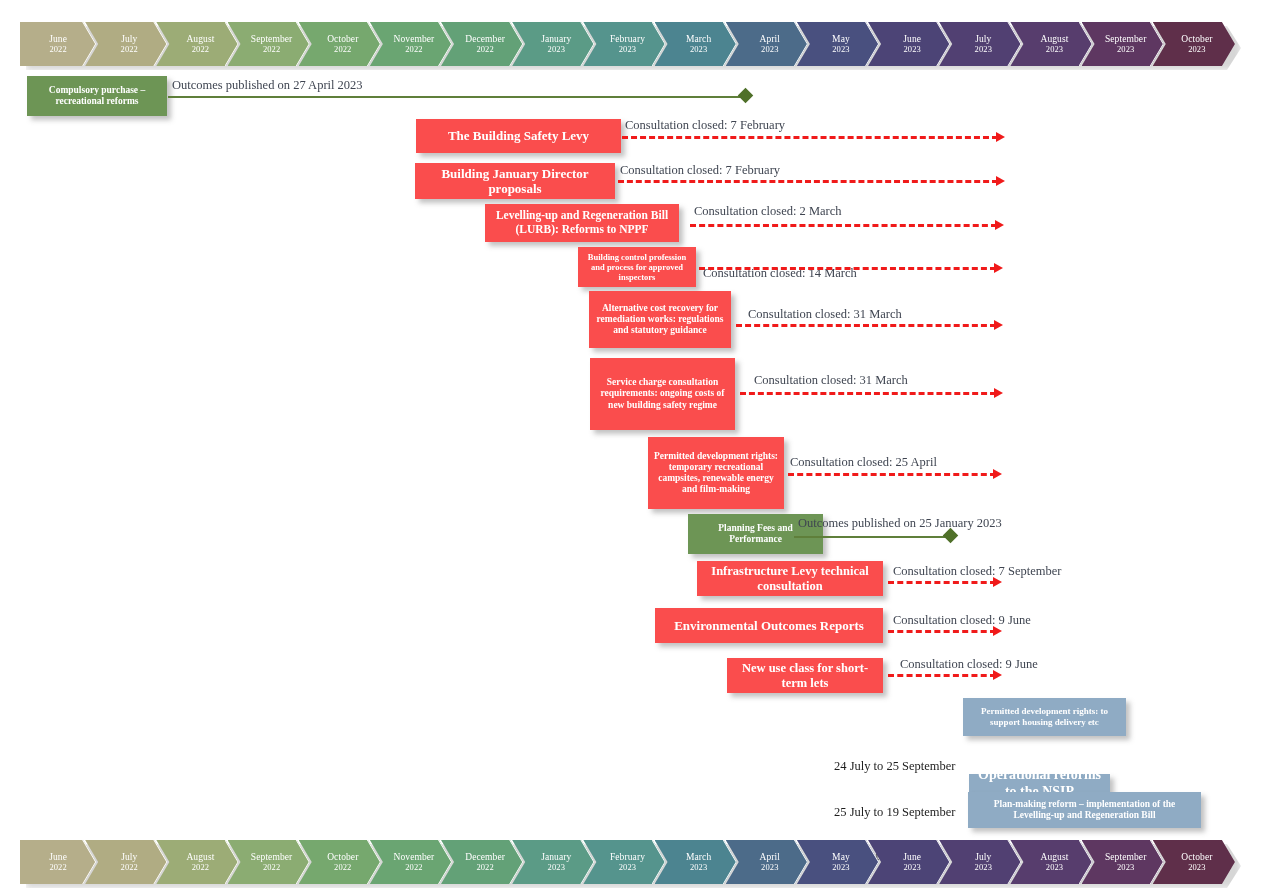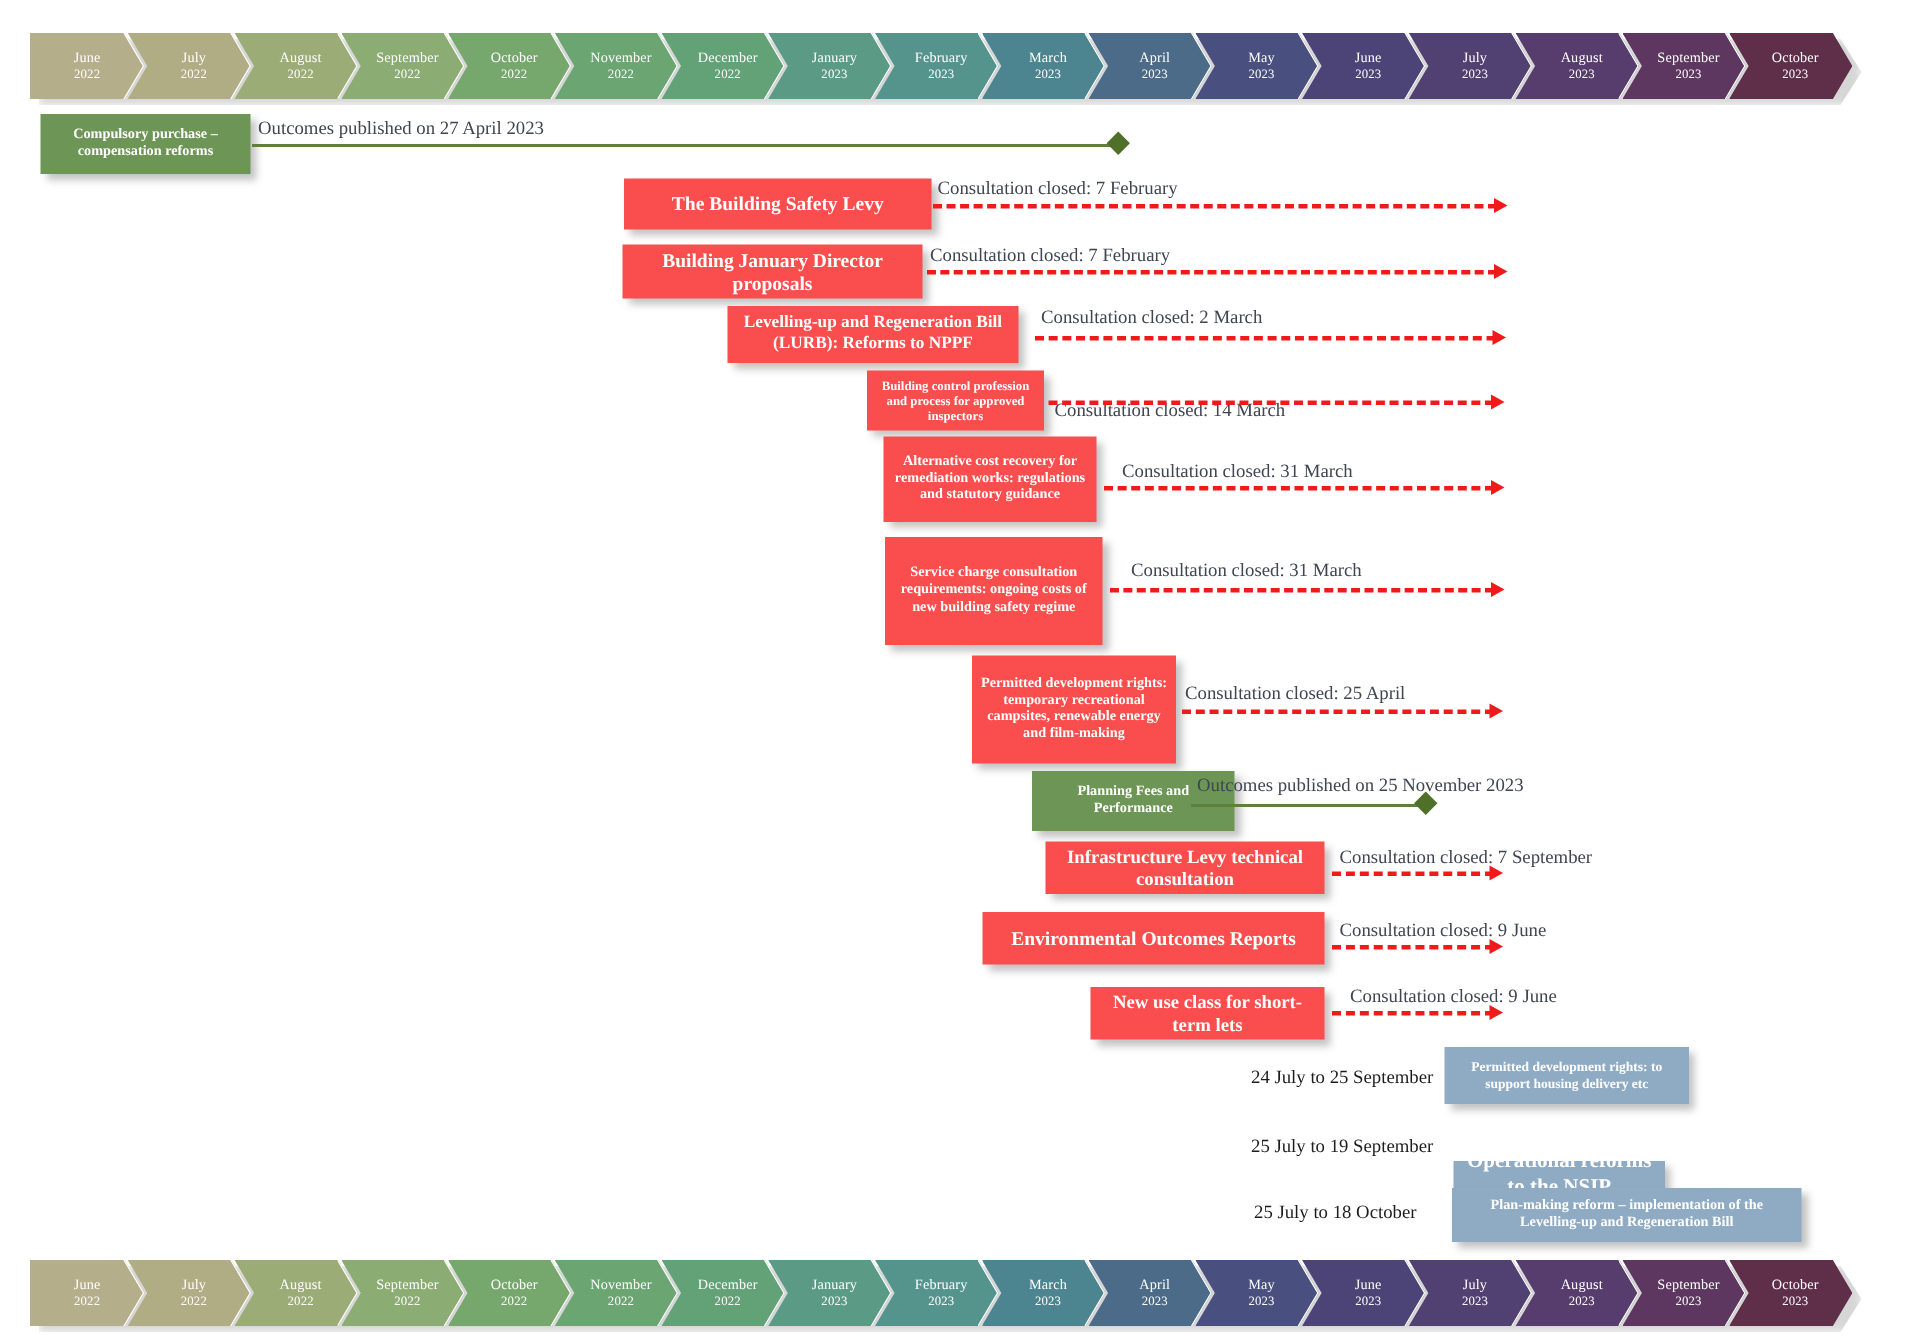--- a/index.html
+++ b/index.html
@@ -99,21 +99,21 @@
     position:absolute;width:11px;height:11px;
     background:#4f7029;
     transform:rotate(45deg);
   }
   .annot{
     position:absolute;
     color:#3f4551;
     font-size:12.5px;
     white-space:nowrap;
   }
-  .annot.dark{color:#1d1d1d;font-size:12.5px;}
+  .annot.dark{color:#1d1d1d;font-size:12.5px;margin-top:48px;}
 
   
   .logo{
     position:absolute;
     background:#c8d419;
     display:flex;flex-direction:column;
     justify-content:flex-end;
     box-sizing:border-box;
   }
   .logo span{
@@ -214,21 +214,21 @@
         <span class="y">2023</span>
         <div class="chev-sep"></div>
       </div>
       <div class="chev" style="background: rgb(95, 47, 74);">
         <span class="m">October</span>
         <span class="y">2023</span>
       </div>
     </div>
 
   <div class="task">
-    <div class="box green" style="left:27px;top:76px;width:140px;height:40px;font-size:9.5px;">Compulsory purchase – compensation reforms</div>
+    <div class="box green" style="left:27px;top:76px;width:140px;height:40px;font-size:9.5px;">Compulsory purchase – recreational reforms</div>
     <div class="annot" style="left:172px;top:78px;">Outcomes published on 27 April 2023</div>
     <div class="solidline" style="left:168px;top:96px;width:578px;"></div>
     <div class="diamond" style="left:740px;top:90px;"></div>
   </div>
 
   <div class="task">
     <div class="box red" style="left:416px;top:119px;width:205px;height:34px;font-size:13px;">The Building Safety Levy</div>
     <div class="annot" style="left:625px;top:118px;">Consultation closed: 7 February</div>
     <div class="dashline" style="left:622px;top:136px;width:376px;"></div>
     <div class="arrowhead" style="left:996px;top:132px;"></div>
@@ -271,21 +271,21 @@
 
   <div class="task">
     <div class="box red" style="left:648px;top:437px;width:136px;height:72px;font-size:9.5px;">Permitted development rights: temporary recreational campsites, renewable energy and film-making</div>
     <div class="annot" style="left:790px;top:455px;">Consultation closed: 25 April</div>
     <div class="dashline" style="left:788px;top:473px;width:208px;"></div>
     <div class="arrowhead" style="left:993px;top:469px;"></div>
   </div>
 
   <div class="task">
     <div class="box green" style="left:688px;top:514px;width:135px;height:40px;font-size:9.5px;">Planning Fees and Performance</div>
-    <div class="annot" style="left:798px;top:516px;">Outcomes published on 25 November 2023</div>
+    <div class="annot" style="left:798px;top:516px;">Outcomes published on 25 January 2023</div>
     <div class="solidline" style="left:794px;top:536px;width:157px;"></div>
     <div class="diamond" style="left:945px;top:530px;"></div>
   </div>
 
   <div class="task">
     <div class="box red" style="left:697px;top:561px;width:186px;height:35px;font-size:12.5px;">Infrastructure Levy technical consultation</div>
     <div class="annot" style="left:893px;top:564px;">Consultation closed: 7 September</div>
     <div class="dashline" style="left:888px;top:581px;width:108px;"></div>
     <div class="arrowhead" style="left:993px;top:577px;"></div>
   </div>

